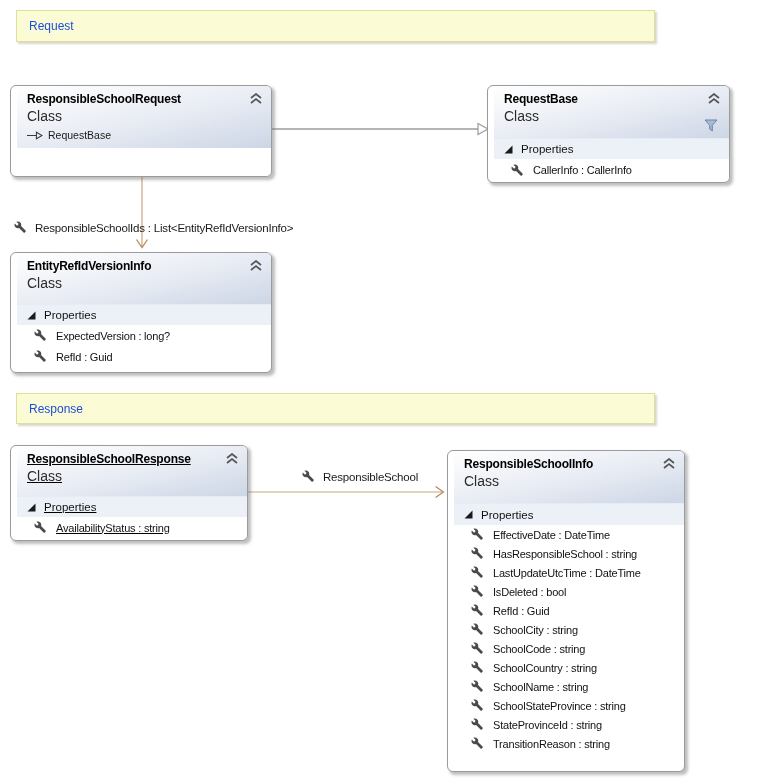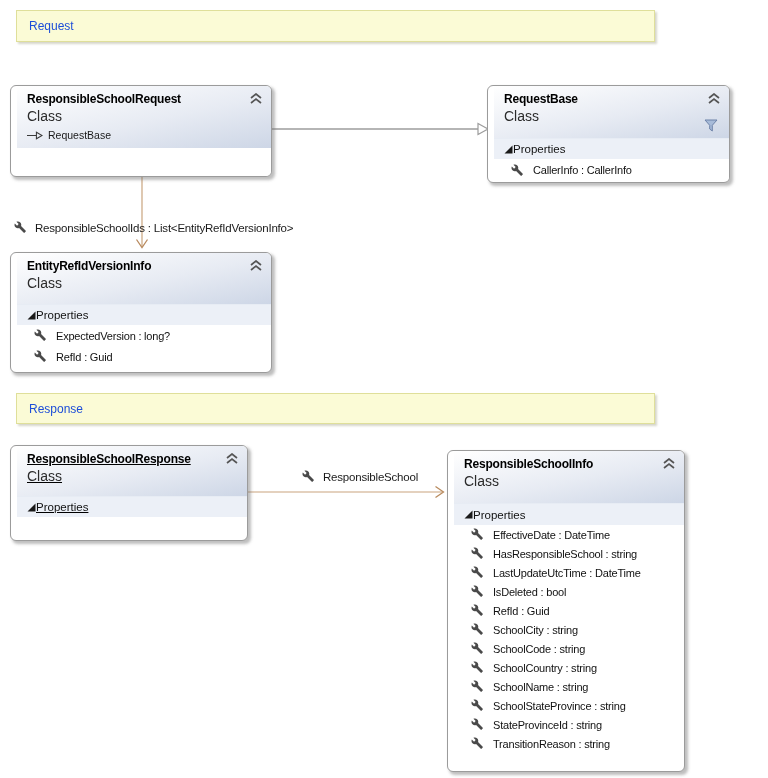--- a/index.html
+++ b/index.html
@@ -35,21 +35,21 @@
     letter-spacing:-.2px;white-space:nowrap;
   }
   .cb-kind{padding:2px 0 0 10px;font-size:14px;color:#2b2b2b;}
   .cb-inherits{
     display:flex;align-items:center;gap:5px;
     padding:5px 0 0 10px;font-size:10.5px;color:#1a1a1a;
   }
   .chevron{position:absolute;top:7px;right:9px;cursor:pointer;}
   .funnel{position:absolute;top:33px;right:11px;cursor:pointer;}
   .cb-props-header{
-    display:flex;align-items:center;box-sizing:border-box;
+    display:flex;align-items:center;gap:8px;box-sizing:border-box;
     background:var(--props-header-bg,#ECF0F7);
     border-top:1px solid #E7ECF4;
     padding-left:10px;font-size:11.5px;color:#111;
   }
   .cb-row{
     display:flex;align-items:center;gap:9px;box-sizing:border-box;
     padding-left:17px;font-size:11px;color:#111;background:#fff;
     letter-spacing:-.2px;white-space:nowrap;
   }
   .cb-body-empty{background:#fff;}
@@ -206,20 +206,26 @@
       <svg class="chevron" width="12" height="11" viewBox="0 0 12 11">
           <use href="#icon-chevron"></use>
         </svg>
     </div>
     <div class="cb-props-header ph21">
       <svg class="expander" width="9" height="9" viewBox="0 0 9 9">
           <use href="#icon-expander"></use>
         </svg>
       <span>Properties</span>
     </div>
+    <div class="cb-row">
+      <svg class="wrench" width="13" height="13" viewBox="0 0 24 24">
+          <use href="#icon-wrench"></use>
+        </svg>
+      <span>AvailabilityStatus : string</span>
+    </div>
   </div>
 
   <div class="class-box r19" style="left:447px;top:450px;width:238px;height:322px;">
     <div class="cb-header h52">
       <div class="cb-title">ResponsibleSchoolInfo</div>
       <div class="cb-kind">Class</div>
       <svg class="chevron" width="12" height="11" viewBox="0 0 12 11">
           <use href="#icon-chevron"></use>
         </svg>
     </div>

